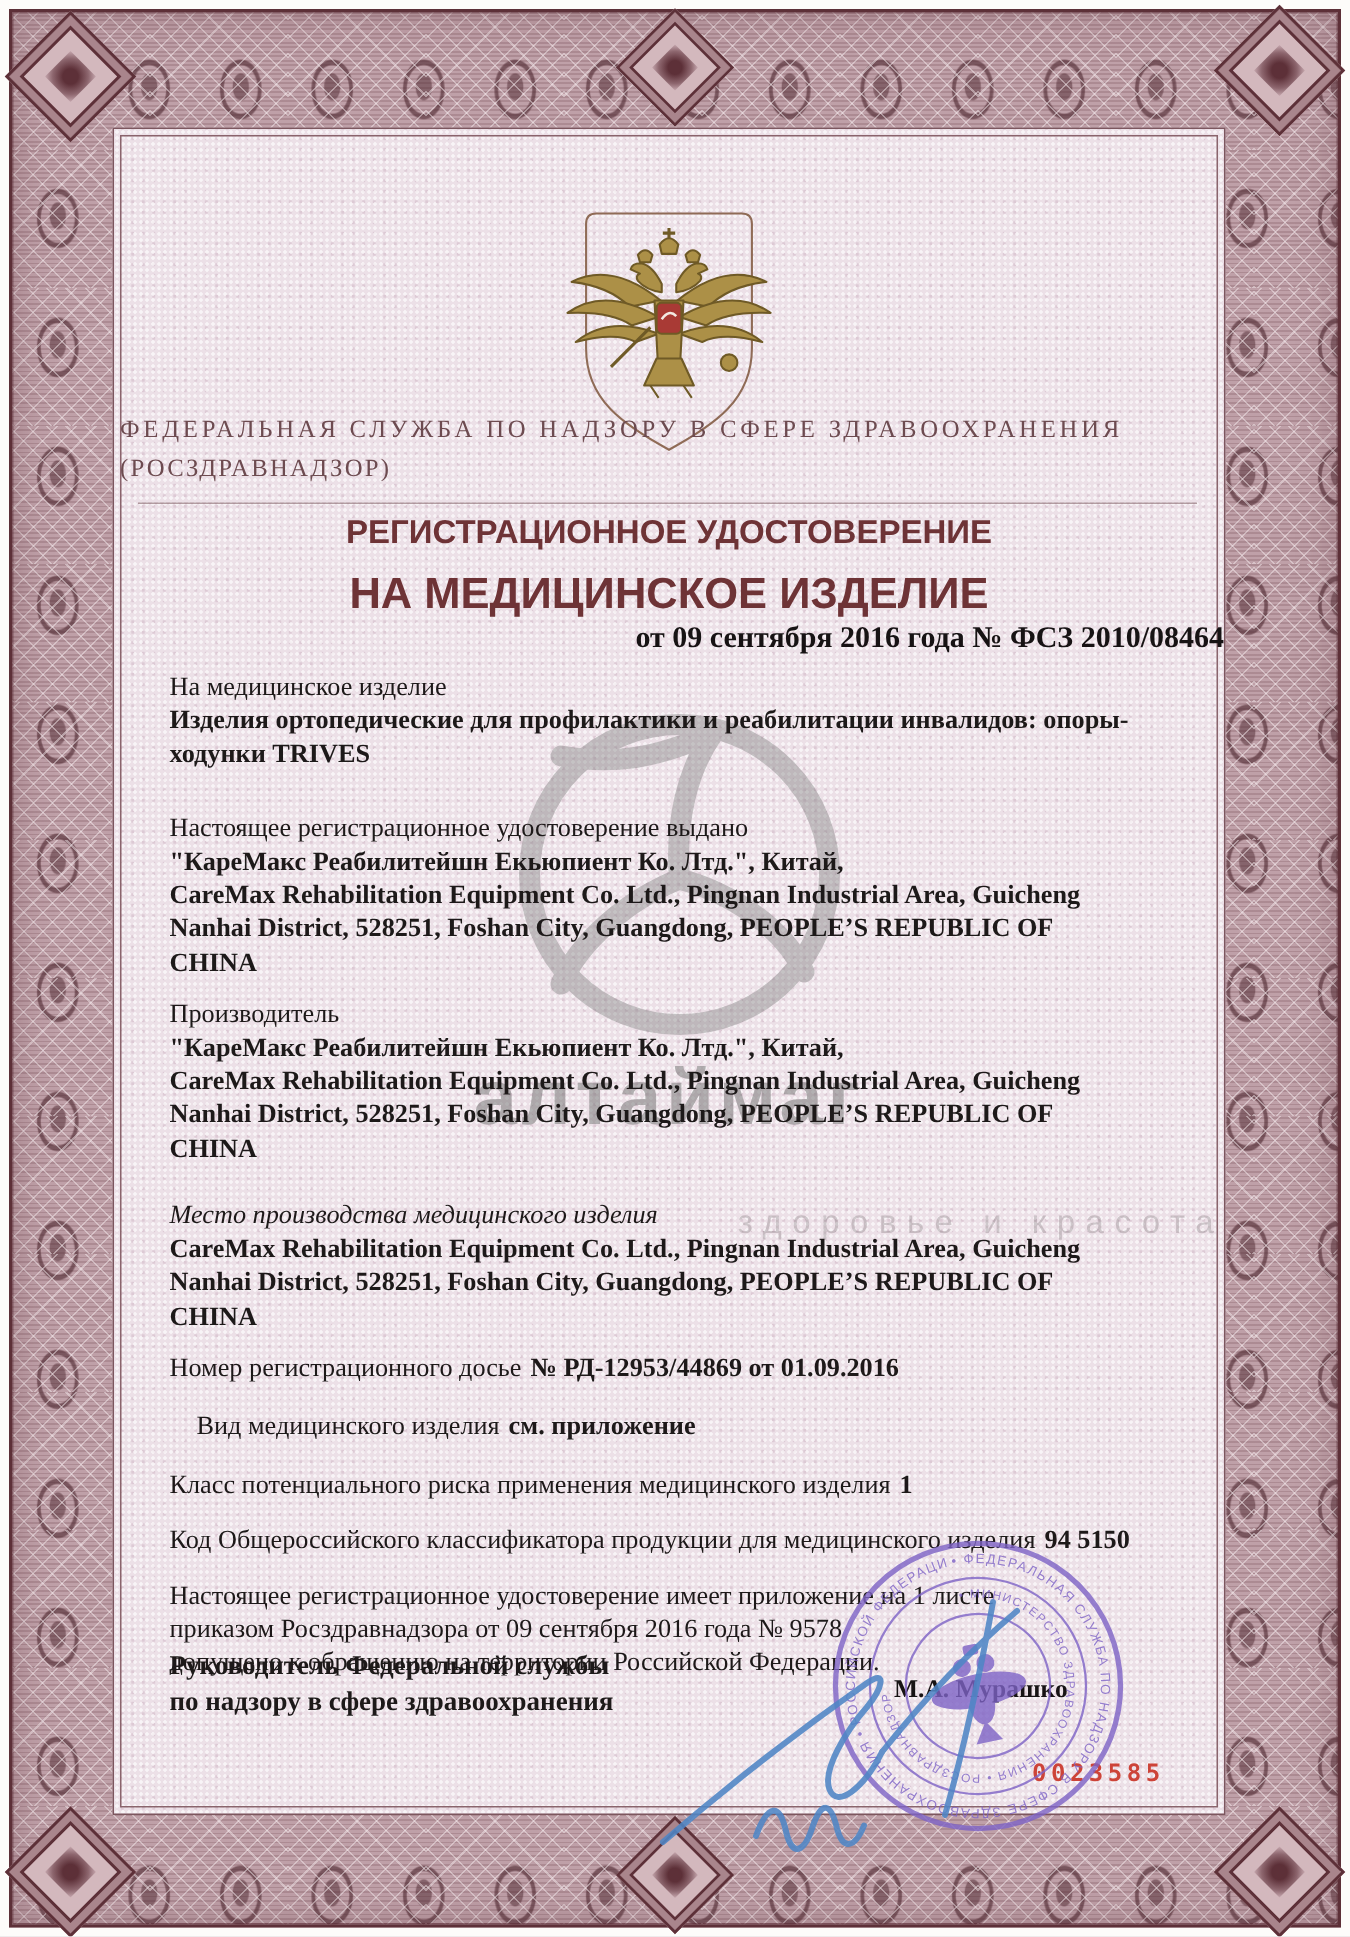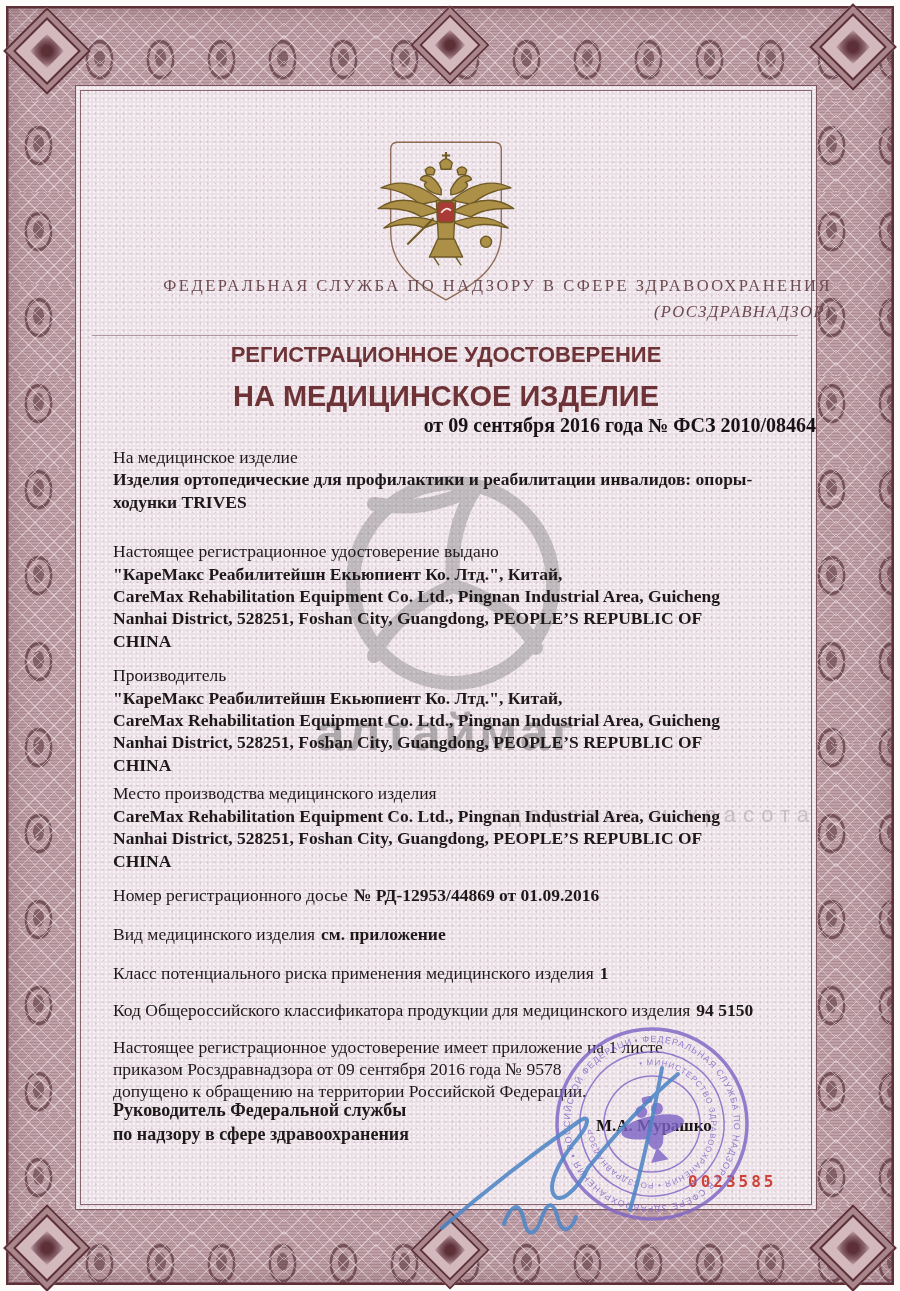--- a/index.html
+++ b/index.html
@@ -31,34 +31,34 @@
       radial-gradient(rgba(255,255,255,.65) 1px, transparent 1.3px),
       radial-gradient(rgba(186,152,172,.3) 1px, transparent 1.3px);
     background-size:4px 4px,7px 7px;background-position:0 0,2px 3px;
     border:1.5px solid #7c565e;outline:1px solid #8a646c;outline-offset:-6px;}
   
   .wm{position:absolute;z-index:1;pointer-events:none;}
   .content{position:absolute;z-index:2;}
   .overlay{position:absolute;z-index:4;pointer-events:none;}
   
   .emblem{left:50%;top:48px;transform:translateX(-50%);}
-  .agency{left:16px;width:100%;text-align:right;color:#6d4b50;letter-spacing:2.5px;
+  .agency{left:4px;width:100%;text-align:left;color:#6d4b50;letter-spacing:2.5px;
     font-size:16.5px;font-weight:400;}
-  .agency.l1{top:190px;} .agency.l2{top:216px;letter-spacing:1.5px;font-style:italic;}
+  .agency.l1{top:190px;} .agency.l2{top:216px;letter-spacing:1.5px;}
   .rule{left:16px;right:18px;top:249px;height:1px;background:rgba(122,86,92,.55);}
   .title{left:0;width:100%;text-align:center;color:#6e3336;font-family:"Liberation Sans",sans-serif;
     font-weight:bold;}
   .title.l1{top:256px;font-size:22px;letter-spacing:0px;}
   .title.l2{top:294px;font-size:29px;}
   .dateline{left:0;width:100%;top:328px;text-align:right;font-size:20px;font-weight:bold;color:#171314;}
   
   .text{left:37px;top:360px;width:678px;font-size:17.5px;line-height:22.4px;color:#1d1919;}
   .text p{margin:0;}
-  .text .gap1{margin-top:27px;} .text .gap2{margin-top:12px;} .text .gap3{margin-top:6px;}
-  .text .gap4{margin-top:12px;} .text .gap5{margin-top:17px;} .text .gap6{margin-top:16px;}
+  .text .gap1{margin-top:27px;} .text .gap2{margin-top:12px;} .text .gap3{margin-top:22px;font-style:italic;}
+  .text .gap4{margin-top:12px;} .text .gap5{margin-top:17px;margin-left:18px;} .text .gap6{margin-top:16px;}
   .text .gap7{margin-top:15px;} .text .gap8{margin-top:14px;}
   .b{font-weight:bold;font-family:Liberation Serif, serif;}
   .val{font-weight:bold;margin-left:6px;}
   
   .signer{left:37px;top:1012px;font-size:18px;font-weight:bold;line-height:24px;color:#1d1919;}
   .signername{left:520px;top:1030px;width:185px;font-size:17px;font-weight:bold;color:#171314;}
   .serial{left:612px;top:1086px;font-family:"DejaVu Sans Mono",monospace;font-size:16px;
     font-weight:bold;color:#cd4338;letter-spacing:3px;}
   
   .wm-logo{left:262px;top:382px;opacity:.42;}

